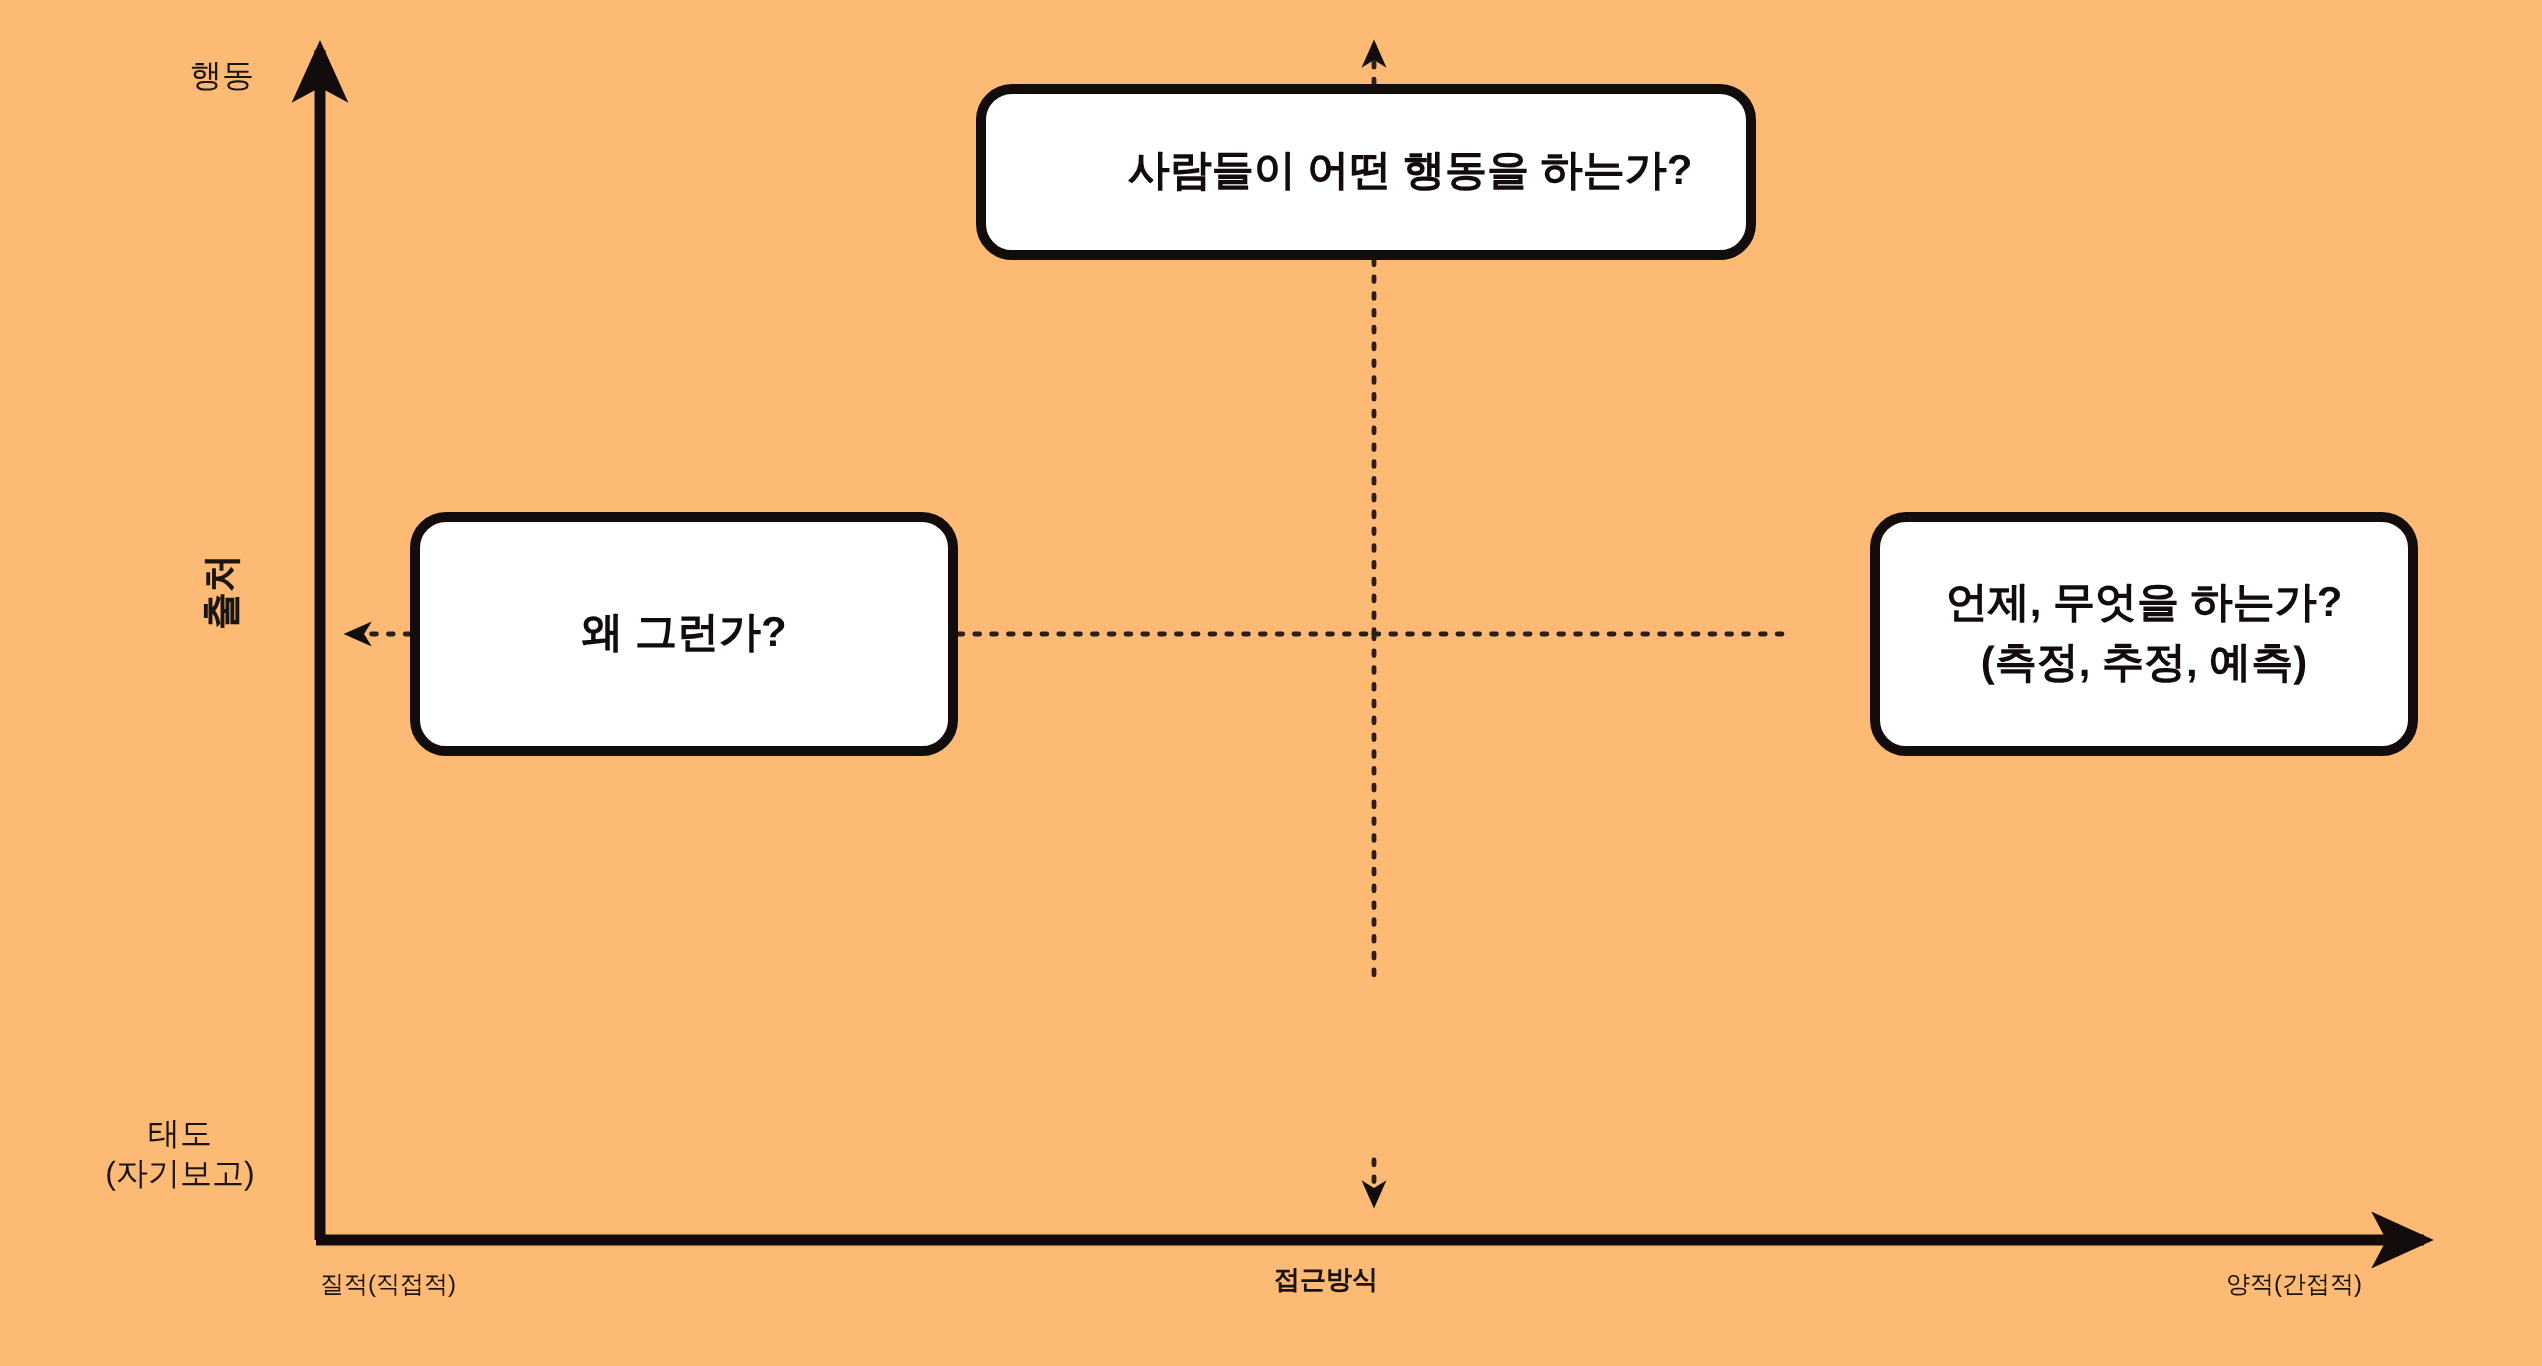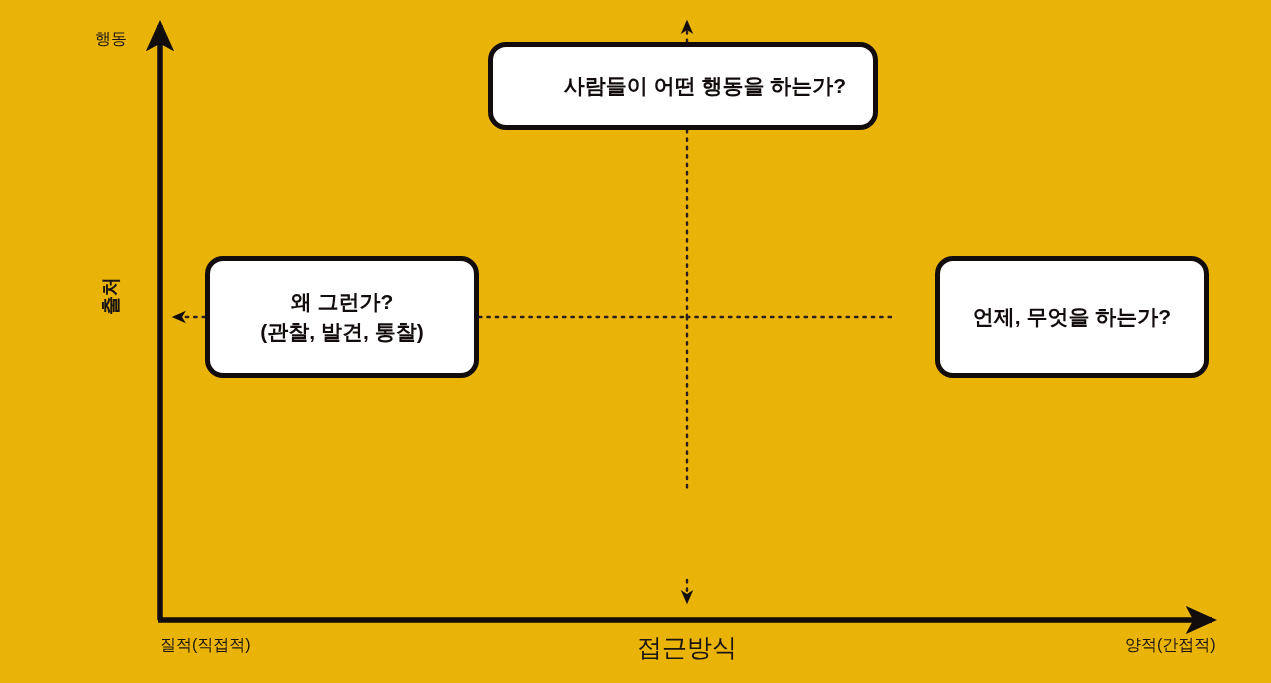--- a/index.html
+++ b/index.html
@@ -10,21 +10,21 @@
     width: 1271px;
     height: 683px;
     background: #faf0ed;
     font-family: "Liberation Sans", "DejaVu Sans", sans-serif;
     overflow: hidden;
   }
   #canvas {
     position: relative;
     width: 1271px;
     height: 683px;
-    background: #eab308;
+    background: #fdba74;
   }
   .svg-layer {
     position: absolute;
     top: 0;
     left: 0;
     width: 1271px;
     height: 683px;
   }
 
   
@@ -60,33 +60,32 @@
     font-weight: bold;
     color: #1a1413;
     transform: rotate(-90deg);
     transform-origin: center center;
     white-space: nowrap;
   }
 
   #label-x-left {
     left: 160px;
     top: 635px;
-    font-size: 16px;
+    font-size: 12px;
   }
   #label-x-right {
     left: 1113px;
     top: 635px;
-    font-size: 16px;
-    margin-left: 12px;
+    font-size: 12px;
   }
   #label-x-axis {
     left: 637px;
     top: 632px;
-    font-size: 25px;
-    font-weight: normal;
+    font-size: 13px;
+    font-weight: bold;
   }
 
   
   .qbox {
     position: absolute;
     background: #ffffff;
     border: 5px solid #120d0c;
     border-radius: 18px;
     box-sizing: border-box;
     display: flex;
@@ -160,36 +159,40 @@
 
     <line x1="479" y1="317" x2="687" y2="317" stroke="#2b1f1c" stroke-width="2.4" stroke-dasharray="2.4 6" stroke-linecap="round"></line>
 
     <line x1="687" y1="317" x2="893" y2="317" stroke="#2b1f1c" stroke-width="2.4" stroke-dasharray="2.4 6" stroke-linecap="round"></line>
 
     <line x1="1167" y1="317" x2="1192" y2="317" stroke="#2b1f1c" stroke-width="2.4" stroke-dasharray="2.4 6" stroke-linecap="round" marker-end="url(#dot-arrow)"></line>
   </svg>
 
   <div class="axis-label" id="label-y-top">행동</div>
 
+  <div class="axis-label" id="label-y-bottom">
+    <span class="line1">태도</span>
+    <span class="line2">(자기보고)</span>
+  </div>
 
   <div id="label-y-axis">출처</div>
 
   <div class="axis-label" id="label-x-left">질적(직접적)</div>
 
   <div class="axis-label" id="label-x-right">양적(간접적)</div>
 
   <div class="axis-label" id="label-x-axis">접근방식</div>
 
   <div class="qbox" id="box-top">
     <span class="bline">사람들이 어떤 행동을 하는가?</span>
   </div>
 
   <div class="qbox" id="box-left">
     <span class="bline">왜 그런가?</span>
-    <span class="bline">(관찰, 발견, 통찰)</span>
   </div>
 
   <div class="qbox" id="box-right">
     <span class="bline">언제, 무엇을 하는가?</span>
+    <span class="bline">(측정, 추정, 예측)</span>
   </div>
 
 
 </div>
 
 </body></html>

